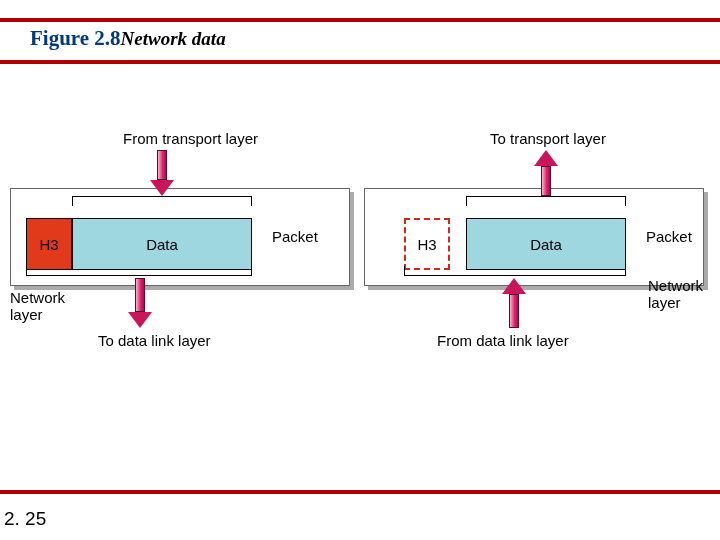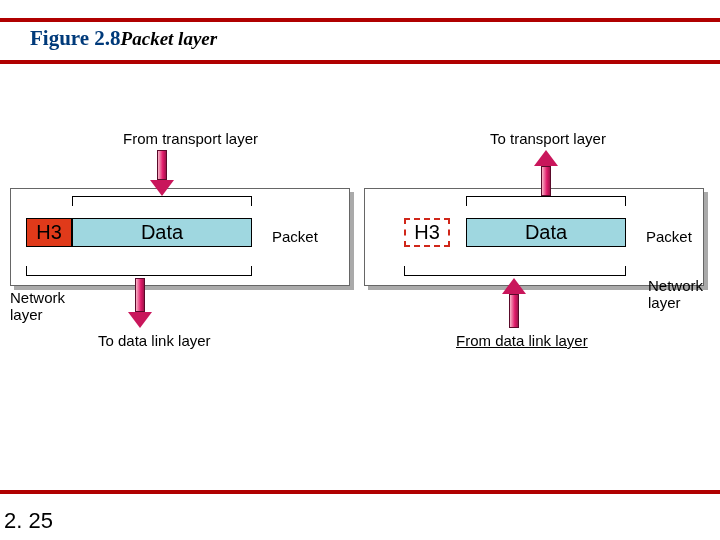--- a/index.html
+++ b/index.html
@@ -7,38 +7,38 @@
 
   .red-rule { position: absolute; left: 0; width: 720px; height: 4px; background: #b00000; }
   .red-rule.top1 { top: 18px; }
   .red-rule.top2 { top: 60px; }
   .red-rule.bottom { top: 490px; }
 
   .title-row { position: absolute; top: 26px; left: 30px; display: flex; align-items: baseline; }
   .fig-label { font-family: 'Times New Roman', serif; font-weight: bold; font-size: 21px; color: #003a7a; }
   .fig-title { font-family: 'Times New Roman', serif; font-style: italic; font-weight: bold; font-size: 19px; color: #000; }
 
-  .slide-num { position: absolute; left: 4px; top: 508px; font-family: Arial, sans-serif; font-size: 22px; color: #000; }
+  .slide-num { position: absolute; left: 4px; top: 508px; font-family: Arial, sans-serif; font-size: 19px; color: #000; }
 
   
   .diagram { position: absolute; top: 120px; left: 10px; width: 700px; height: 260px; font-family: Arial, sans-serif; font-size: 15px; color: #000; }
 
   .panel { position: absolute; top: 68px; width: 340px; height: 98px; background: #fff; border: 1px solid #666; }
   .panel.left  { left: 0; }
   .panel.right { left: 354px; }
   .panel-shadow { position: absolute; width: 340px; height: 98px; background: #aaa; }
   .panel-shadow.left  { top: 72px; left: 4px; }
   .panel-shadow.right { top: 72px; left: 358px; }
 
   .layer-label { position: absolute; font-size: 15px; line-height: 1.1; }
   .layer-label.left  { top: 170px; left: 0; }
   .layer-label.right { top: 158px; left: 638px; text-align: left; }
 
   
-  .segbox { position: absolute; height: 29px; border: 1.5px solid #000; display: flex; align-items: center; justify-content: center; font-size: 20px; }
+  .segbox { position: absolute; height: 52px; border: 1.5px solid #000; display: flex; align-items: center; justify-content: center; font-size: 15px; }
   .h3-red  { background: #e03a1a; }
   .h3-dash { background: #fff; border: 2px dashed #d0271a; }
   .data    { background: #9fd7e0; }
 
   
   .l-h3    { top: 98px; left: 16px; width: 46px; }
   .l-data  { top: 98px; left: 62px; width: 180px; }
   .l-packet{ position: absolute; top: 108px; left: 262px; font-size: 15px; }
   .l-brk-top { position: absolute; top: 76px; left: 62px; width: 180px; height: 10px; border: 1.5px solid #000; border-bottom: none; }
   .l-brk-bot { position: absolute; top: 146px; left: 16px; width: 226px; height: 10px; border: 1.5px solid #000; border-top: none; }
@@ -59,21 +59,21 @@
 
   .flow-label { position: absolute; font-size: 15px; white-space: nowrap; }
 </style>
 </head>
 <body>
 
 <div class="red-rule top1"></div>
 
 <div class="title-row">
   <span class="fig-label">Figure 2.8</span>
-  <span class="fig-title">Packet layer</span>
+  <span class="fig-title">Network data</span>
 </div>
 
 <div class="red-rule top2"></div>
 
 <div class="diagram">
 
   <div class="panel-shadow left"></div>
   <div class="panel-shadow right"></div>
 
   <div class="panel left"></div>
@@ -117,19 +117,19 @@
   <div class="flow-label" style="top:212px; left:88px;">To data link layer</div>
   <div class="arrow-up" style="top:30px; left:524px;">
     <div class="arrow-head" style="top:0;"></div>
     <div class="arrow-shaft" style="top:16px; height:30px;"></div>
   </div>
 
   <div class="arrow-up" style="top:158px; left:492px;">
     <div class="arrow-head" style="top:0;"></div>
     <div class="arrow-shaft" style="top:16px; height:34px;"></div>
   </div>
-  <div class="flow-label" style="top:212px; left:446px;text-decoration:underline;">From data link layer</div>
+  <div class="flow-label" style="top:212px; left:427px;">From data link layer</div>
 
 </div>
 
 <div class="red-rule bottom"></div>
 
 <div class="slide-num">2. 25</div>
 
 </body></html>

